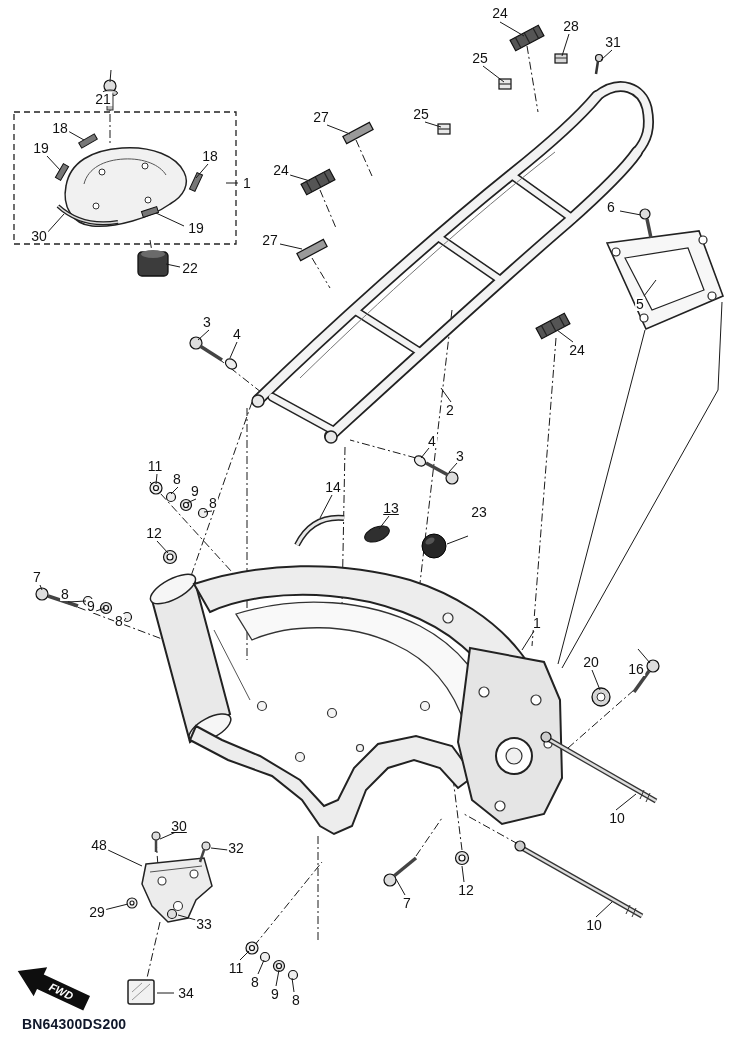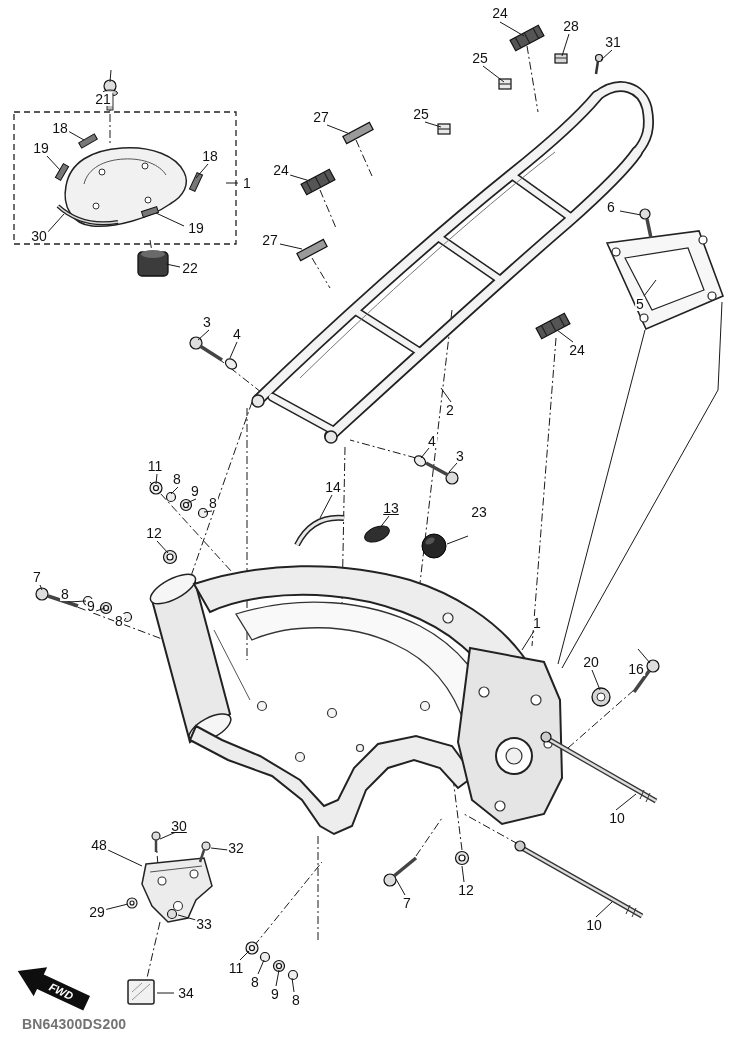--- a/index.html
+++ b/index.html
@@ -8,21 +8,21 @@
     font-family:"Liberation Sans",sans-serif;overflow:hidden;
   }
   .stage svg{position:absolute;left:0;top:0;}
   .callout{
     position:absolute;transform:translate(-50%,-50%);
     font-size:14px;line-height:1;color:#111;background:#fff;padding:0 1px;
     white-space:nowrap;
   }
   .doc-code{
     position:absolute;left:22px;top:1016px;font-size:14px;font-weight:700;
-    color:#737373;letter-spacing:0.2px;
+    color:#0f172a;letter-spacing:0.2px;
   }
 </style>
 </head>
 <body>
 
 <div class="stage">
 
 <svg width="739" height="1046" viewBox="0 0 739 1046">
 
   <g stroke="#1a1a1a" stroke-width="1" fill="none" stroke-dasharray="8 3 2 3">

